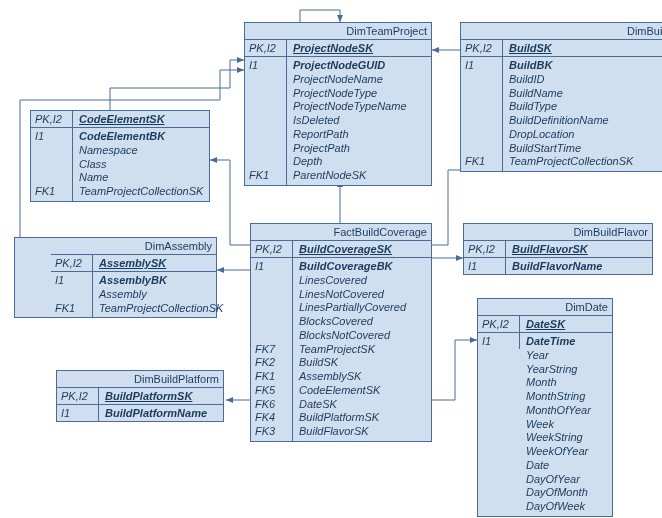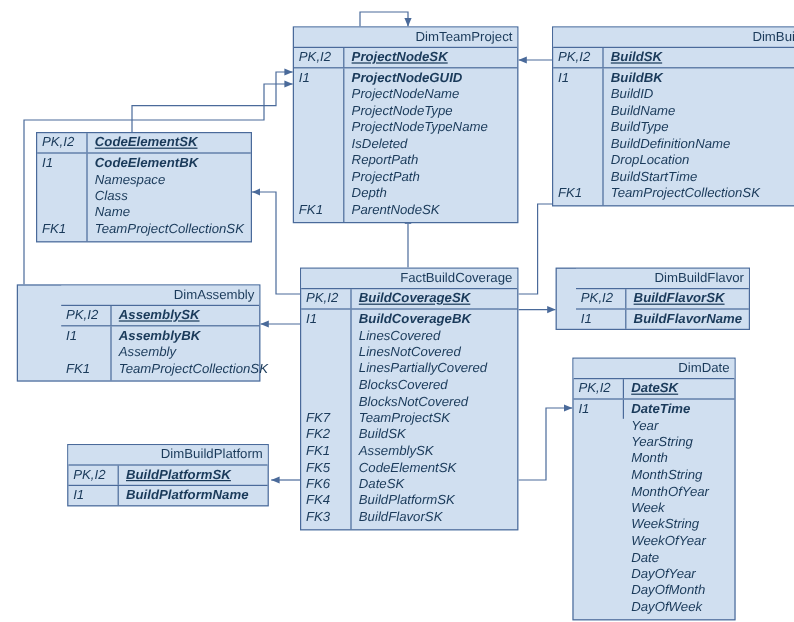--- a/index.html
+++ b/index.html
@@ -229,21 +229,21 @@
       <div>BuildSK</div>
       <div>AssemblySK</div>
       <div>CodeElementSK</div>
       <div>DateSK</div>
       <div>BuildPlatformSK</div>
       <div>BuildFlavorSK</div>
     </div>
   </div>
 </div>
 
-<div class="entity" style="left:463px; top:223px; width:162px;padding-left:16px;">
+<div class="entity" style="left:463px; top:223px; width:190px;">
   <div class="entity-title">DimBuildFlavor</div>
   <div class="section row">
     <div class="keycol">PK,I2</div>
     <div class="valcol pk">BuildFlavorSK</div>
   </div>
   <div class="section row">
     <div class="keycol">I1</div>
     <div class="valcol b">BuildFlavorName</div>
   </div>
 </div>

